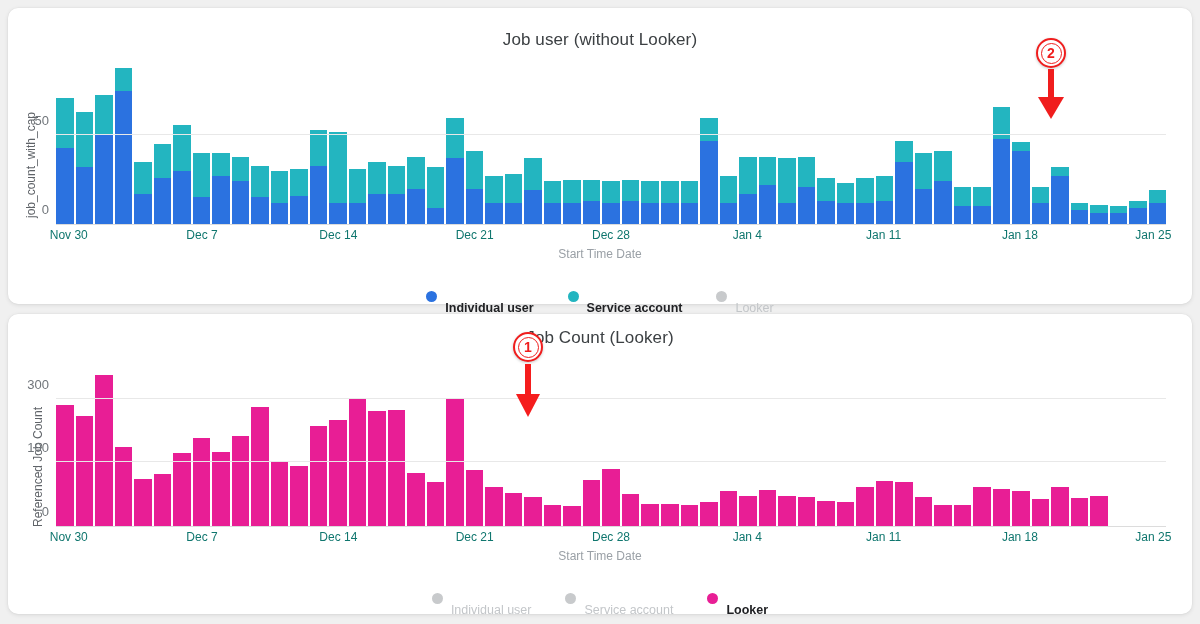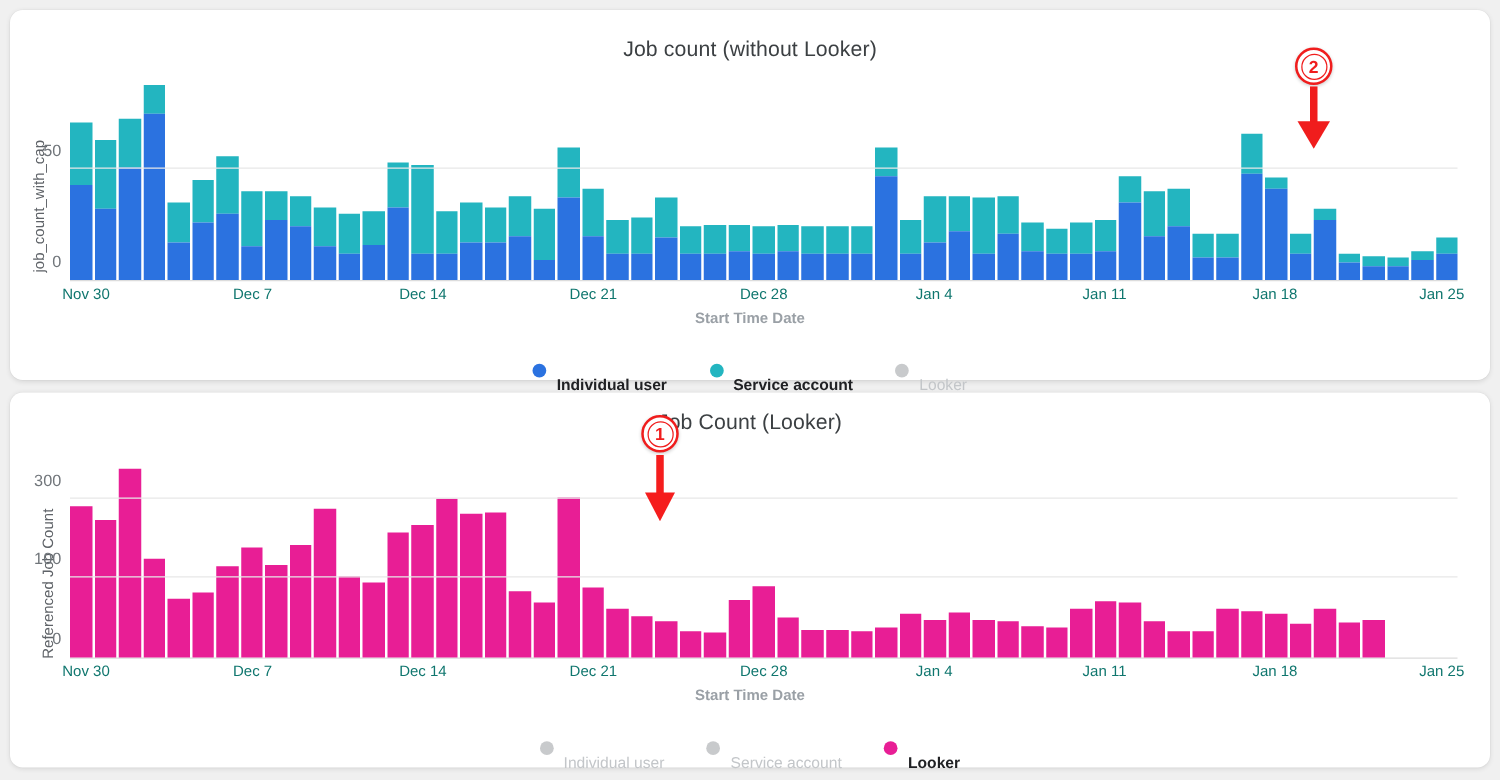--- a/index.html
+++ b/index.html
@@ -85,21 +85,20 @@
   .xtick {
     position: absolute; top: 3px;
     font-size: 12px; color: #0f766e;
     transform: translateX(-50%);
     white-space: nowrap;
   }
   .xlabel {
     text-align: center;
     font-size: 12px; color: #9aa0a6;
     margin-top: 2px;
-    font-weight: bold;
   }
 
   
   .legend {
     display: flex; justify-content: center; align-items: center;
     gap: 34px;
     margin-top: 16px;
   }
   .legend-item { display: flex; align-items: center; gap: 8px; cursor: pointer; }
   .dot { width: 11px; height: 11px; border-radius: 50%; display: inline-block; }
@@ -128,21 +127,21 @@
     line-height: 1; position: relative; z-index: 2;
   }
   .arrow-shaft { position: absolute; left: 50%; transform: translateX(-50%); }
 </style>
 </head>
 <body>
 
 <div class="page">
 
   <div class="card card-top">
-    <div class="chart-title">Job count (without Looker)</div>
+    <div class="chart-title">Job user (without Looker)</div>
 
     <div class="plot-wrap" style="margin-top:18px;">
       <div class="ylabel ylabel-top">job_count_with_cap</div>
       <div class="plot" id="plot-top">
         <div class="bars" id="bars-top">
             <div class="bar" title="Nov 30">
               <div class="seg" style="height: 31.8182%; background: rgb(35, 181, 192);"></div>
               <div class="seg" style="height: 48.8636%; background: rgb(43, 114, 224);"></div>
             </div>
             <div class="bar" title="Dec 1">

